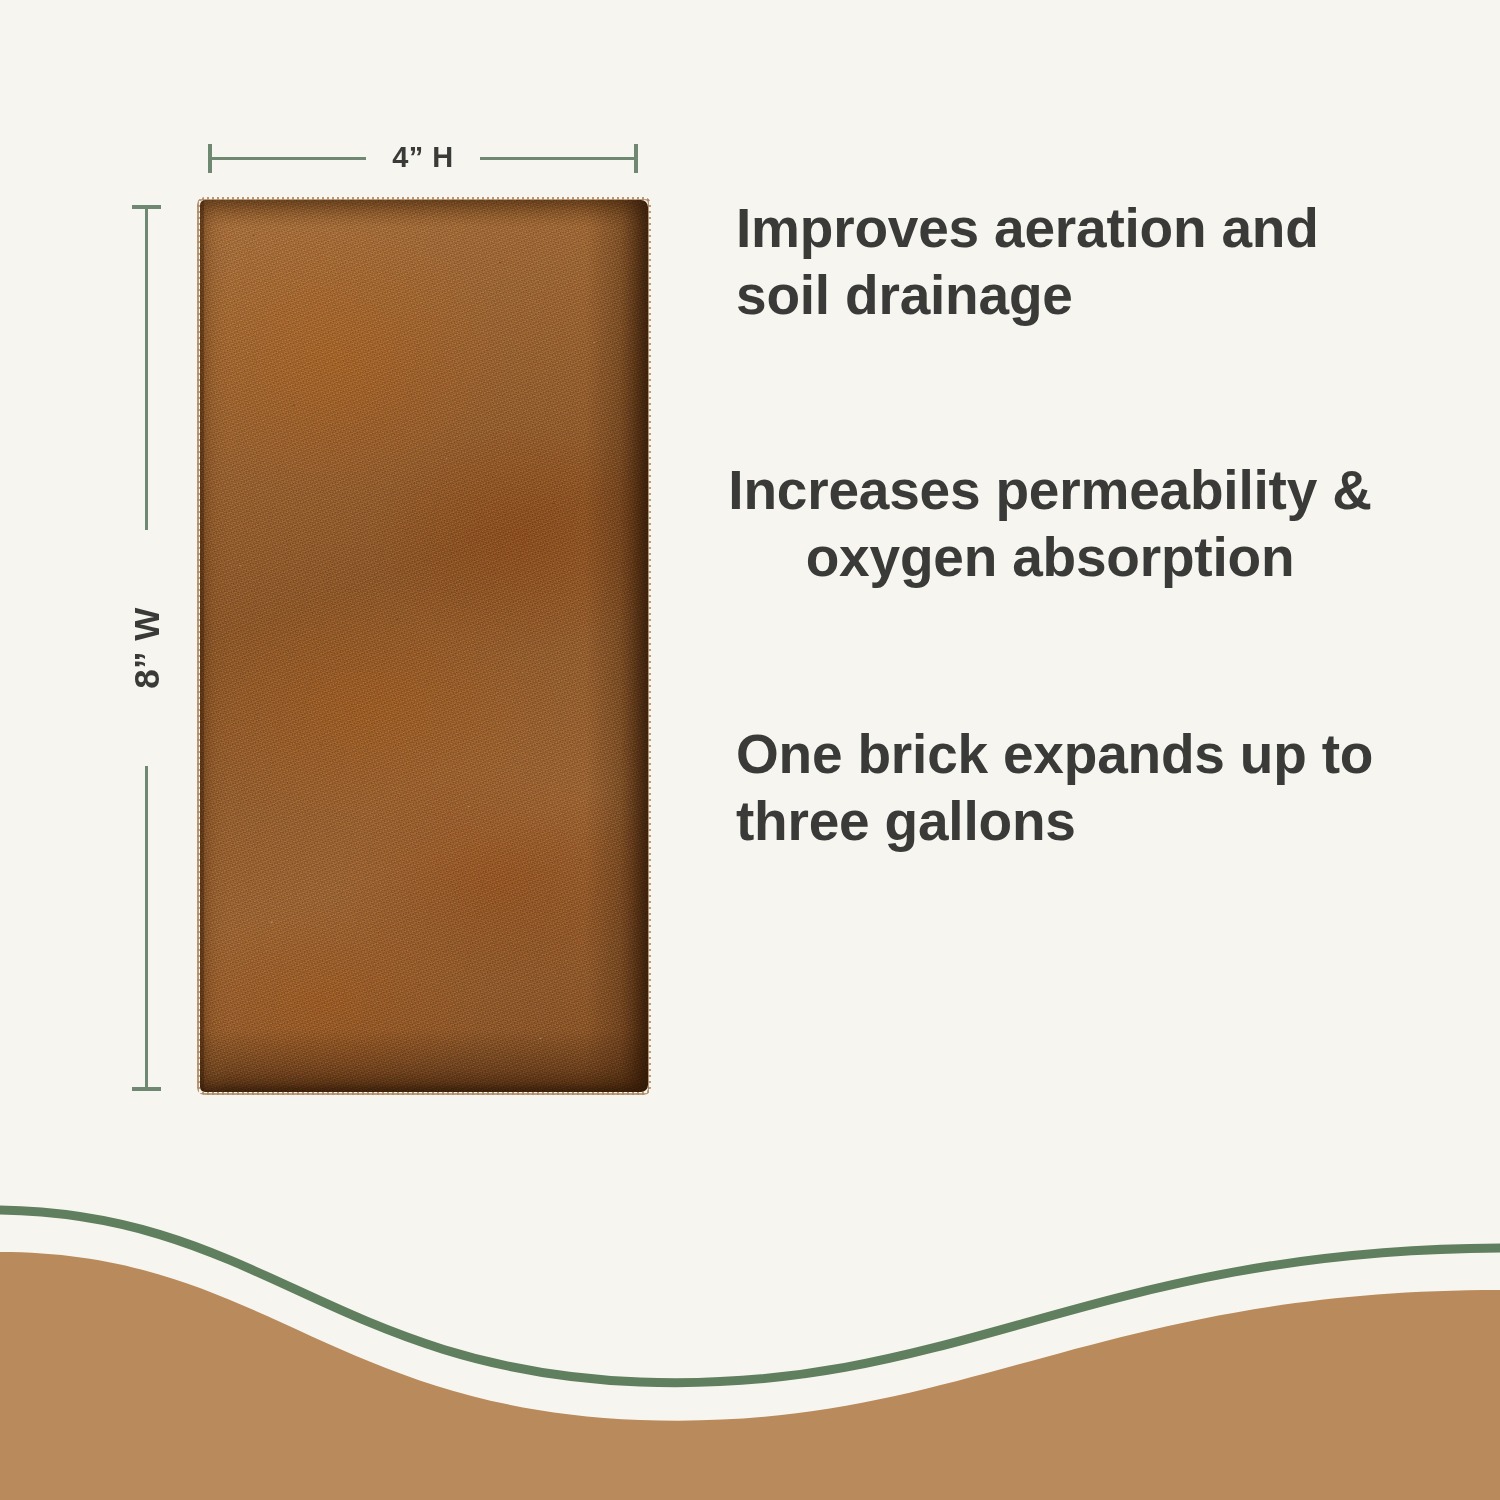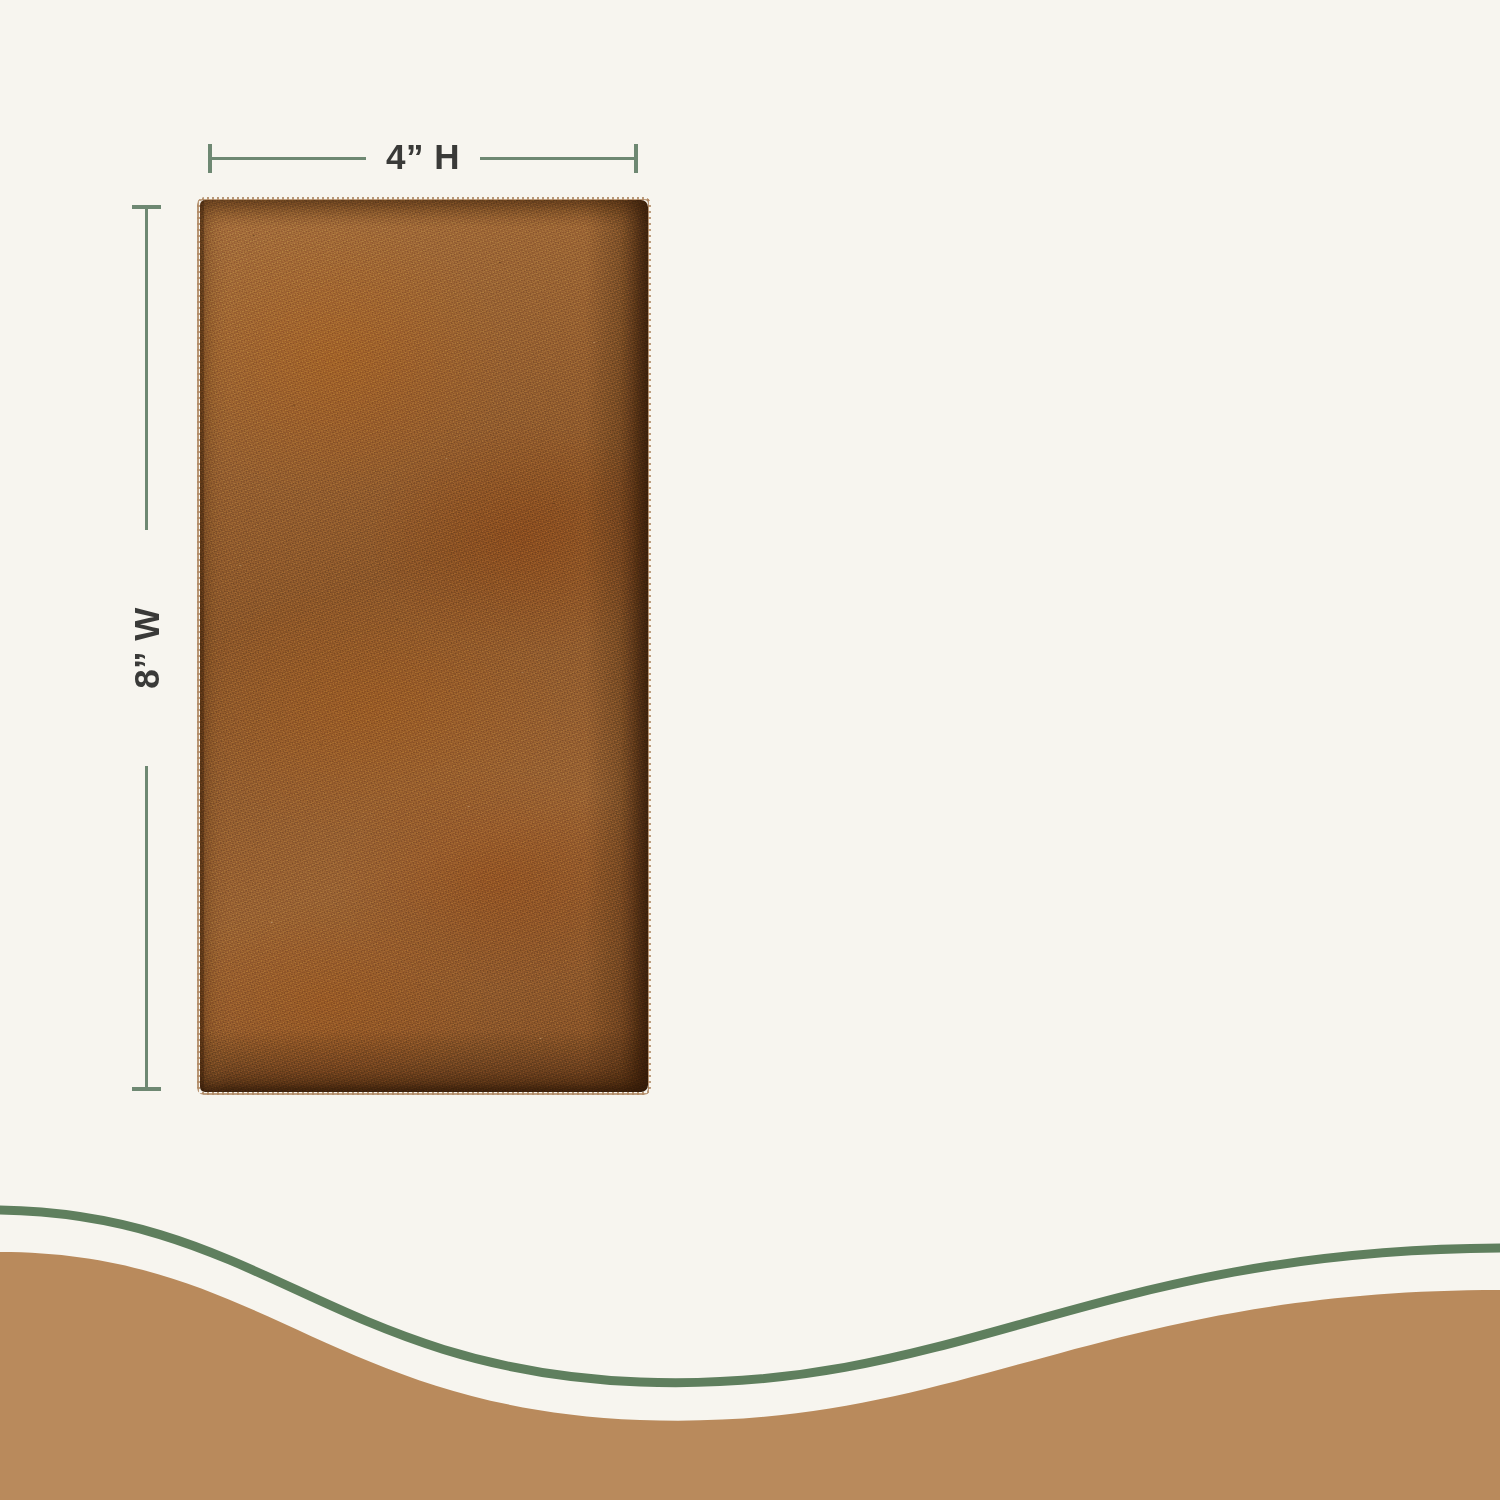--- a/index.html
+++ b/index.html
@@ -150,21 +150,21 @@
     height: 29px;
   }
   #dim-top .cap-left  { left: 0; }
   #dim-top .cap-right { right: 0; }
   #dim-top .dim-label {
     position: absolute;
     left: 50%;
     top: 50%;
     transform: translate(-50%, -52%);
     color: #3a3a38;
-    font-size: 35px;
+    font-size: 29px;
     font-weight: bold;
     letter-spacing: .5px;
     white-space: nowrap;
   }
 
   #dim-left {
     position: absolute;
     left: 130px;
     top: 205px;
     width: 34px;
@@ -247,19 +247,24 @@
   </div>
 
   <div id="dim-left">
     <span class="cap cap-top dim-green" style="background: rgb(110, 136, 114);"></span>
     <span class="rule-top dim-green" style="background: rgb(110, 136, 114);"></span>
     <span class="dim-label" style="color: rgb(58, 58, 56);">8” W</span>
     <span class="rule-bottom dim-green" style="background: rgb(110, 136, 114);"></span>
     <span class="cap cap-bottom dim-green" style="background: rgb(110, 136, 114);"></span>
   </div>
 
+  <div id="benefits">
+    <div class="benefit align-left" id="benefit-0" style="color: rgb(58, 58, 56);">Improves aeration and soil drainage</div>
+    <div class="benefit align-center" id="benefit-1" style="color: rgb(58, 58, 56);">Increases permeability &amp; oxygen absorption</div>
+    <div class="benefit align-left" id="benefit-2" style="color: rgb(58, 58, 56);">One brick expands up to three gallons</div>
+  </div>
 
   <svg id="wave" viewBox="0 0 1500 330" preserveAspectRatio="none">
     <path id="wave-fill" d="M0,82 C260,82 330,238 640,250 C960,262 1090,120 1500,120 L1500,330 L0,330 Z" fill="#b98a5c"></path>
     <path id="wave-stroke" fill="none" stroke-linecap="round" d="M-10,40 C260,40 330,200 640,212 C960,224 1090,78 1510,78" stroke="#5f7f5e" stroke-width="9"></path>
   </svg>
 
 </div>
 
 </body></html>

